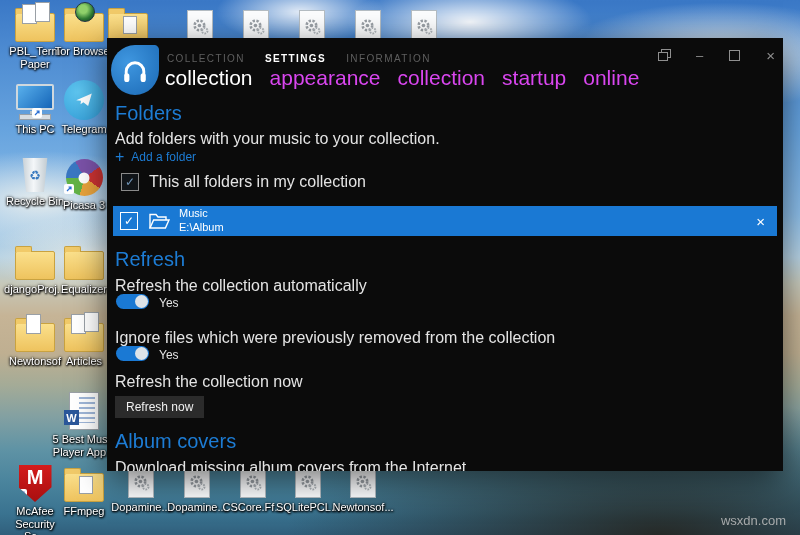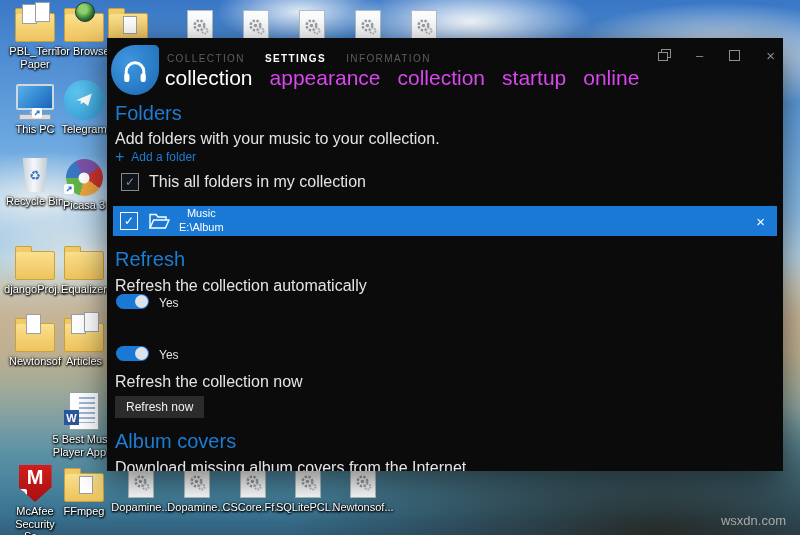--- a/index.html
+++ b/index.html
@@ -389,33 +389,34 @@
 
     <div class="musicrow">
       <span class="cbox">✓</span>
       <span style="margin-left:9px;display:flex;">
         <svg width="24" height="22" viewBox="0 0 24 22" fill="none" stroke="#fff" stroke-width="1.4">
             <path d="M3 18 V4.5 h6 l2 2.5 h8 v3"></path>
             <path d="M3 18 l3.6-8 h15.4 l-3.6 8 z"></path>
           </svg>
       </span>
       <span class="ftext">
-        <span style="display:block;text-align:center;">Music</span>
+        <span style="display:block;">Music</span>
         <span style="display:block;">E:\Album</span>
       </span>
       <span class="rowx">×</span>
     </div>
 
     <div class="sec-h" style="top:210px;">Refresh</div>
     <div class="txt" style="top:239px;">Refresh the collection automatically</div>
     <div class="toggle" style="top:256px;">
         <i></i>
       </div>
     <div class="yes" style="top:258px;">Yes</div>
 
+    <div class="txt" style="top:291px;">Ignore files which were previously removed from the collection</div>
     <div class="toggle" style="top:308px;">
         <i></i>
       </div>
     <div class="yes" style="top:310px;">Yes</div>
 
     <div class="txt" style="top:335px;text-align:center;">Refresh the collection now</div>
     <button class="btn">Refresh now</button>
 
     <div class="sec-h" style="top:392px;">Album covers</div>
     <div class="txt" style="top:421px;">Download missing album covers from the Internet</div>

